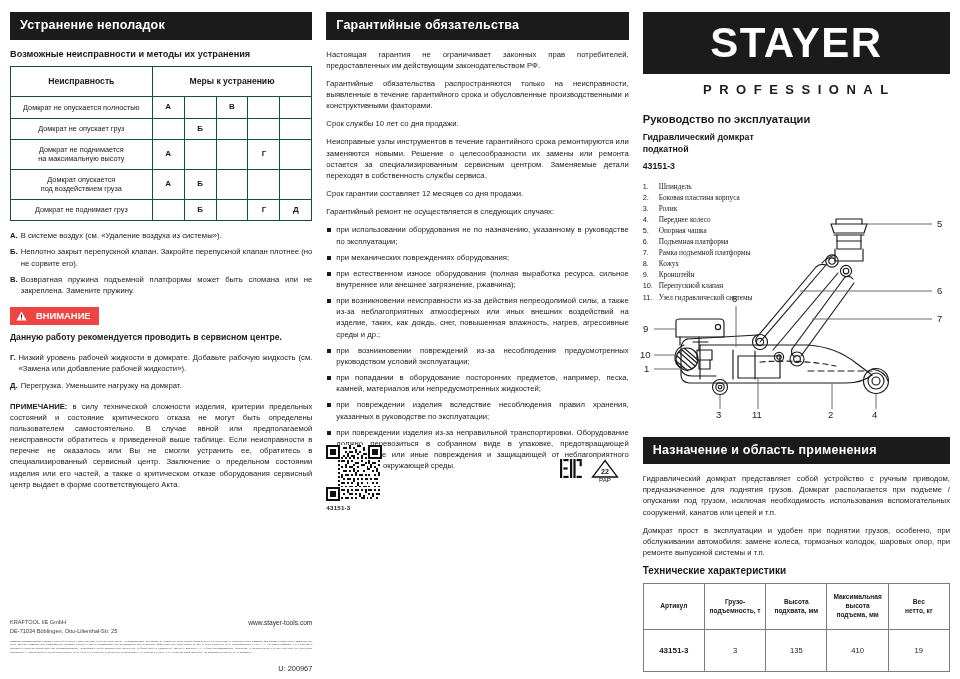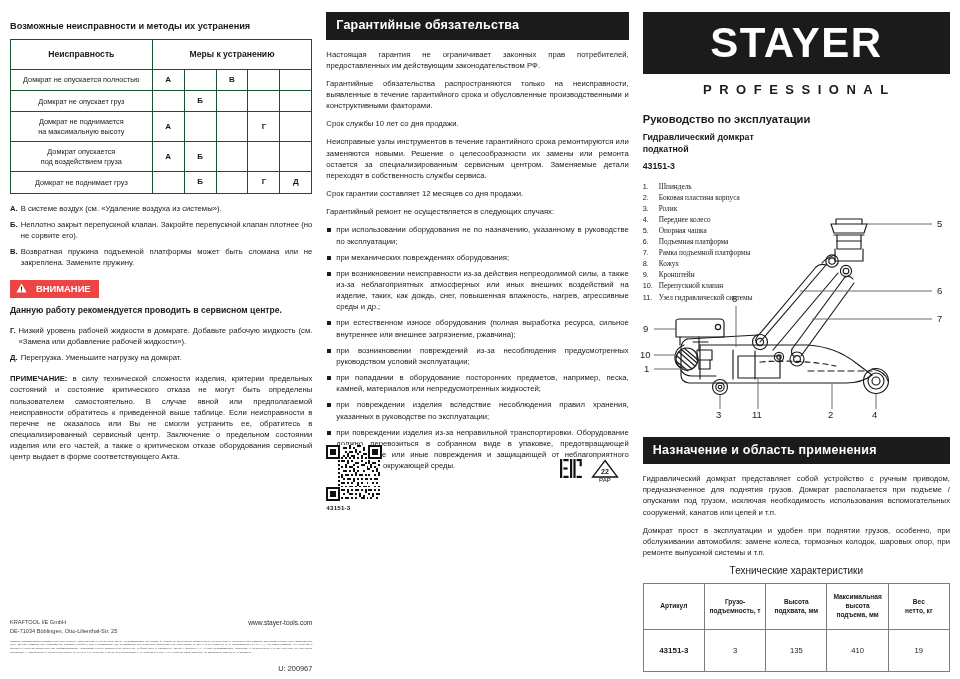--- a/index.html
+++ b/index.html
@@ -227,23 +227,22 @@
   .diagram-wrap {
     position: relative;
     height: 210px;
     margin-top: -92px;
   }
   .diagram { position: absolute; right: 0; top: 0; }
 
   
   .spec-head {
     font-size: 10px;
-    font-weight: normal;
+    font-weight: bold;
     margin: 0 0 7px 0;
-    text-align: center;
   }
   table.spec {
     border-collapse: collapse;
     width: 100%;
     table-layout: fixed;
   }
   table.spec th, table.spec td {
     border: 1px solid #7d7d7d;
     text-align: center;
     vertical-align: middle;
@@ -262,20 +261,21 @@
   }
   table.spec td.art { font-weight: bold; font-size: 8px; }
 </style>
 </head>
 <body>
 
 <div class="page">
 
   <div class="col col-left">
 
+    <div class="bar">Устранение неполадок</div>
 
     <div class="sub-head">Возможные неисправности и методы их устранения</div>
 
     <table class="tbl">
       <thead>
         <tr>
           <th style="width:47%">Неисправность</th>
           <th colspan="5">Меры к устранению</th>
         </tr>
       </thead>
@@ -386,22 +386,22 @@
         <p class="body">Гарантийные обязательства распространяются только на неисправности, выявленные в течение гарантийного срока и обусловленные производственными и конструктивными факторами.</p>
         <p class="body">Срок службы 10 лет со дня продажи.</p>
         <p class="body">Неисправные узлы инструментов в течение гарантийного срока ремонтируются или заменяются новыми. Решение о целесообразности их замены или ремонта остается за специализированным сервисным центром. Заменяемые детали переходят в собственность службы сервиса.</p>
         <p class="body">Срок гарантии составляет 12 месяцев со дня продажи.</p>
         <p class="body tight">Гарантийный ремонт не осуществляется в следующих случаях:</p>
       </div>
 
     <ul class="sq" id="exclusions">
         <li>при использовании оборудования не по назначению, указанному в руководстве по эксплуатации;</li>
         <li>при механических повреждениях оборудования;</li>
+        <li>при естественном износе оборудования (полная выработка ресурса, сильное внутреннее или внешнее загрязнение, ржавчина);</li>
         <li>при возникновении неисправности из-за действия непреодолимой силы, а также из-за неблагоприятных атмосферных или иных внешних воздействий на изделие, таких, как дождь, снег, повышенная влажность, нагрев, агрессивные среды и др.;</li>
-        <li>при естественном износе оборудования (полная выработка ресурса, сильное внутреннее или внешнее загрязнение, ржавчина);</li>
         <li>при возникновении повреждений из-за несоблюдения предусмотренных руководством условий эксплуатации;</li>
         <li>при попадании в оборудование посторонних предметов, например, песка, камней, материалов или непредусмотренных жидкостей;</li>
         <li>при повреждении изделия вследствие несоблюдения правил хранения, указанных в руководстве по эксплуатации;</li>
         <li>при повреждении изделия из-за неправильной транспортировки. Оборудование должно перевозиться в собранном виде в упаковке, предотвращающей механические или иные повреждения и защищающей от неблагоприятного воздействия окружающей среды.</li>
       </ul>
 
     <div class="mid-footer">
       <div class="qr-wrap">
         <svg class="qr-code" viewBox="0 0 29 29" shape-rendering="crispEdges">
           <rect width="29" height="29" fill="#fff"></rect>

